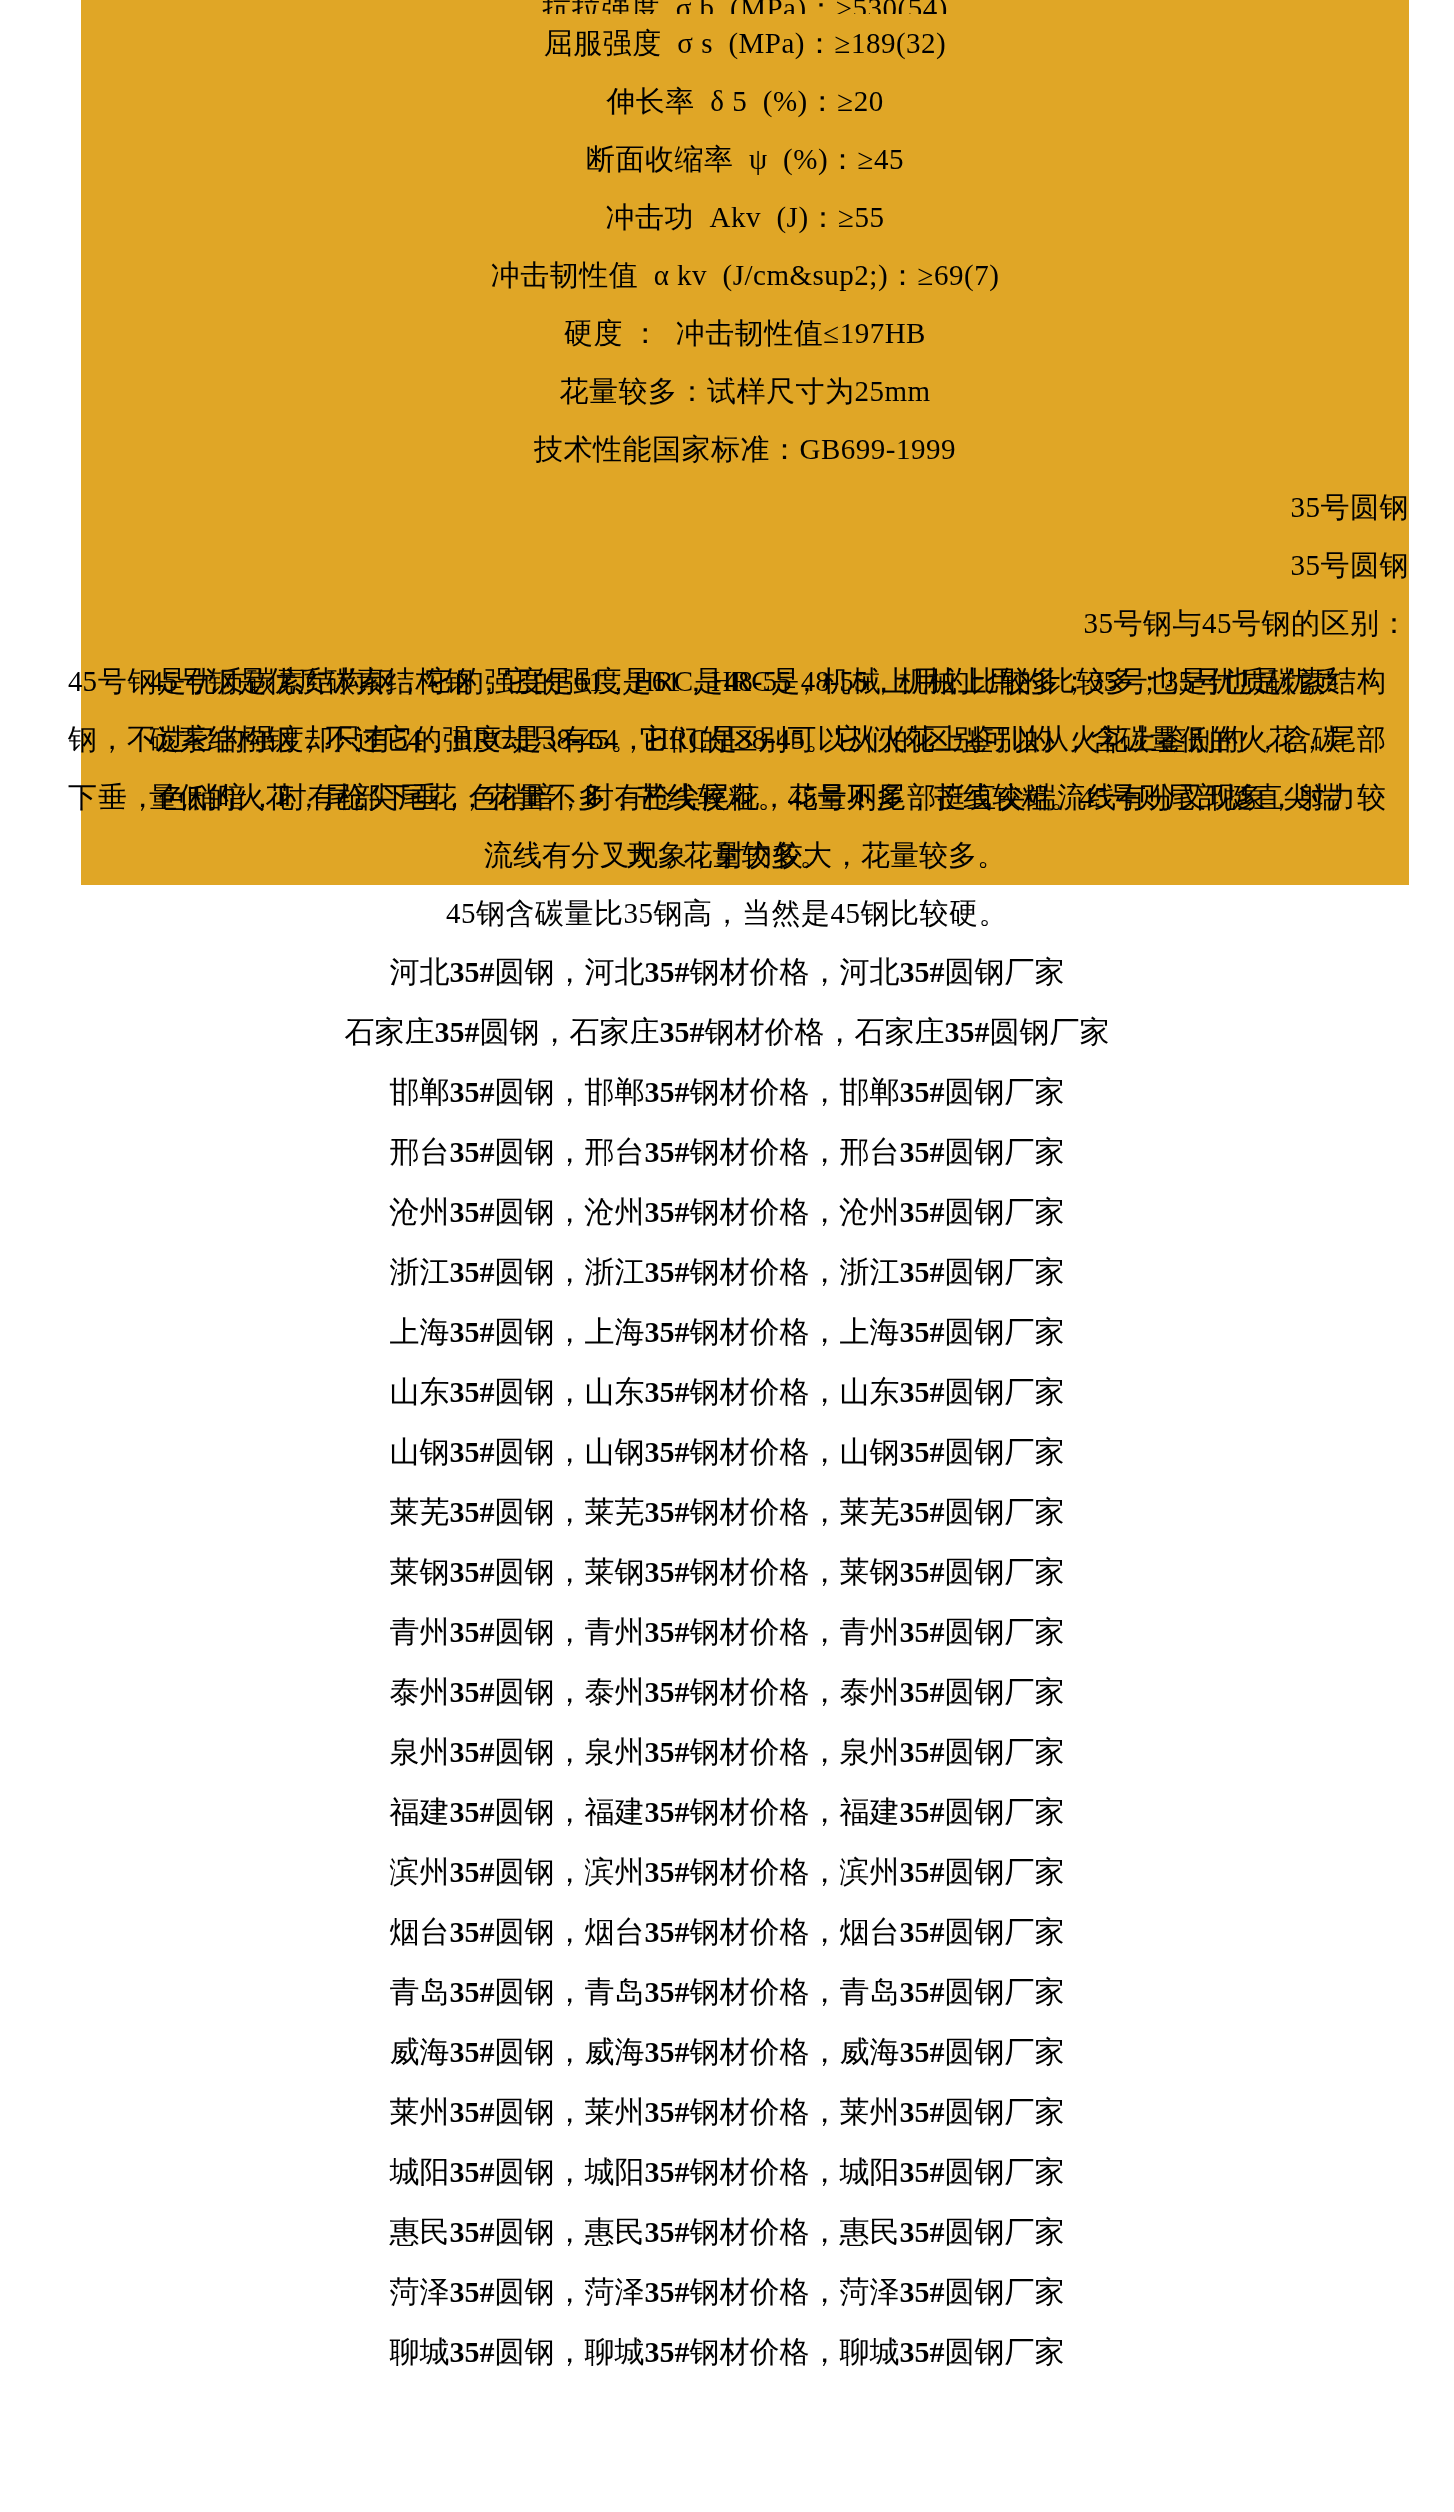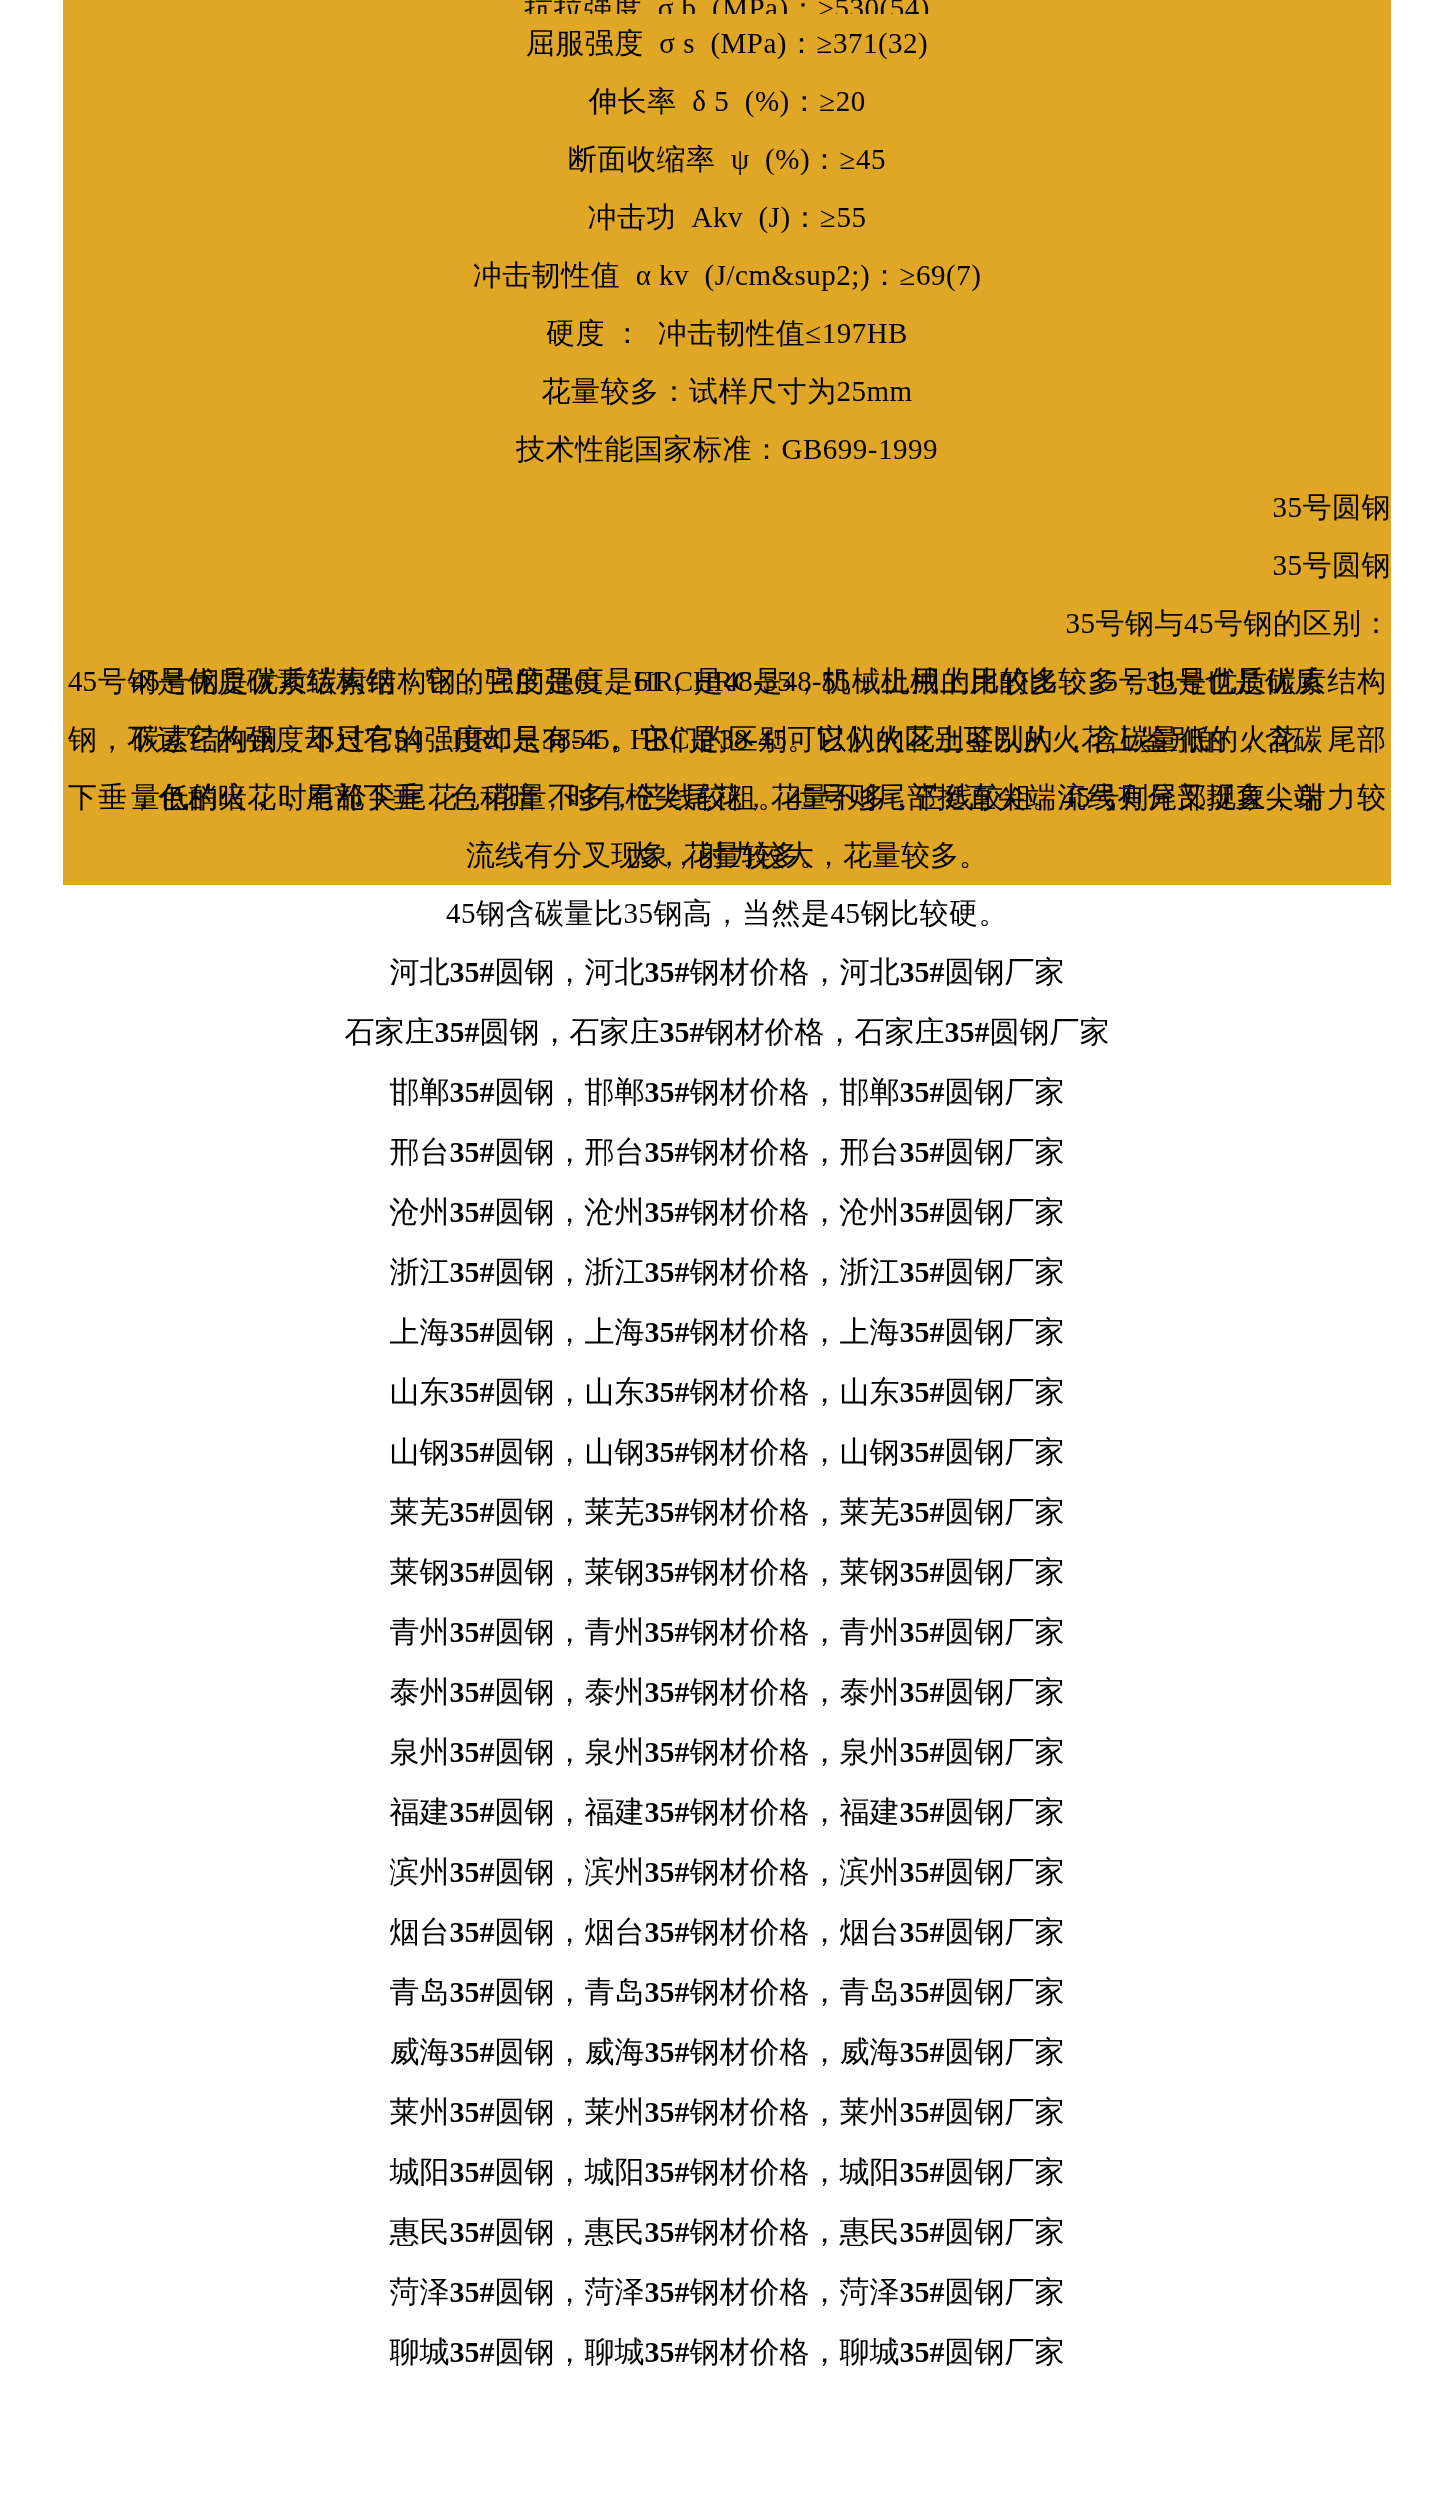--- a/index.html
+++ b/index.html
@@ -16,21 +16,21 @@
     overflow: hidden;
   }
   .page {
     position: relative;
     width: 1454px;
     height: 2512px;
   }
   
   .highlight-block {
     position: absolute;
-    left: 63px;
+    left: 81px;
     top: 0;
     width: 1328px;
     background: #e0a626;
     padding-top: 0;
     padding-bottom: 1.9px;
     box-sizing: border-box;
   }
   .doc-body {
     position: absolute;
     left: 0;
@@ -73,21 +73,21 @@
     font-weight: bold;
   }
 </style>
 </head>
 <body>
 
 <div class="page">
 
   <div class="highlight-block">
     <div class="line clip-top">抗拉强度  σ b  (MPa)：≥530(54)</div>
-    <div class="line">屈服强度  σ s  (MPa)：≥371(32)</div>
+    <div class="line">屈服强度  σ s  (MPa)：≥189(32)</div>
     <div class="line">伸长率  δ 5  (%)：≥20</div>
     <div class="line">断面收缩率  ψ  (%)：≥45</div>
     <div class="line">冲击功  Akv  (J)：≥55</div>
     <div class="line">冲击韧性值  α kv  (J/cm&amp;sup2;)：≥69(7)</div>
     <div class="line">硬度 ：  冲击韧性值≤197HB</div>
     <div class="line">花量较多：试样尺寸为25mm</div>
     <div class="line">技术性能国家标准：GB699-1999</div>
     <div class="line bold">35号圆钢</div>
     <div class="line bold">35号圆钢</div>
     <div class="line bold">35号钢与45号钢的区别：</div>

